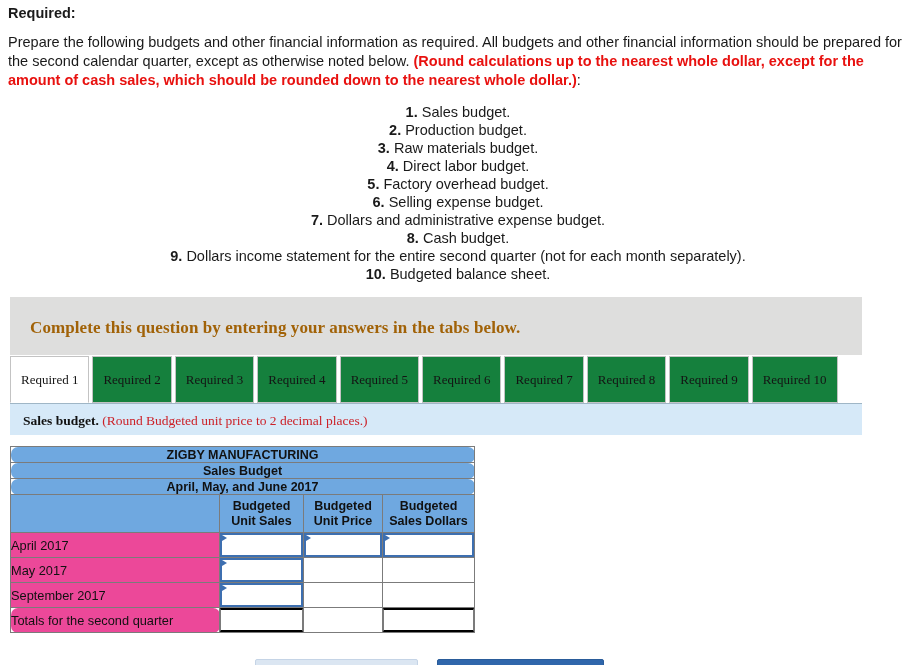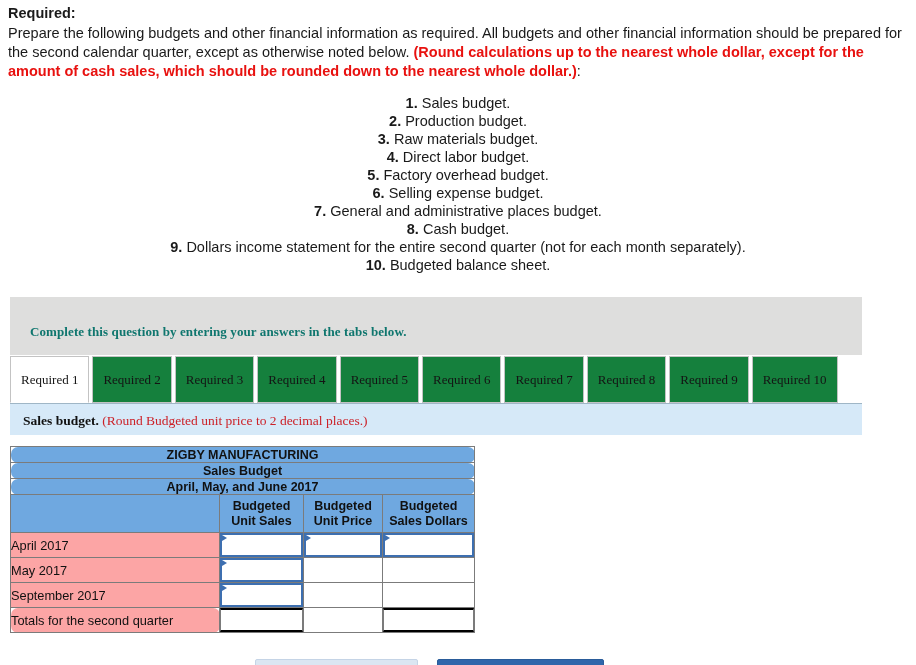--- a/index.html
+++ b/index.html
@@ -18,21 +18,21 @@
 
   
   .prose {
     padding: 4px 8px 0 8px;
     font-size: 14.5px;
     line-height: 1.32;
   }
   .prose-title {
     font-weight: bold;
     font-size: 14.5px;
-    margin-bottom: 1px;
+    margin-bottom: 10px;
   }
   .prose-body {
     font-size: 14.5px;
   }
   .red-bold {
     color: #e8110f;
     font-weight: bold;
   }
 
   
@@ -56,25 +56,25 @@
     left: 10px;
     top: 297px;
     width: 852px;
     height: 58px;
     background: #dededd;
     box-sizing: border-box;
   }
   .grey-panel-text {
     position: absolute;
     left: 20px;
-    top: 27px;
+    top: 21px;
     font-family: "Liberation Serif", serif;
     font-weight: bold;
-    font-size: 13px;
-    color: #0f766e;
+    font-size: 17px;
+    color: #a16207;
     letter-spacing: 0.1px;
   }
 
   
   .tabbar {
     position: absolute;
     left: 10px;
     top: 355px;
     width: 852px;
     height: 48px;
@@ -165,21 +165,21 @@
     vertical-align: middle;
     line-height: 1.18;
   }
   .colhead-row td.th-blank { background: #6fa8e0; }
 
   .row-label {
     padding-left: 5px;
     text-align: left;
     font-size: 12.8px;
     color: #111;
-    background: #fca5a5;
+    background: #ec4899;
   }
 
   
   .cell-input {
     background: #ffffff;
     position: relative;
   }
   .cell-input .field {
     position: absolute;
     left: 0; top: 0; right: 0; bottom: 0;
@@ -250,21 +250,21 @@
   <div class="prose-body"><span>Prepare the following budgets and other financial information as required. All budgets and other financial information should be prepared for the second calendar quarter, except as otherwise noted below. </span><span class="red-bold">(Round calculations up to the nearest whole dollar, except for the amount of cash sales, which should be rounded down to the nearest whole dollar.)</span><span>:</span></div>
 </div>
 
 <div class="req-list">
   <div class="req-item"><span class="req-num">1.</span> <span>Sales budget.</span></div>
   <div class="req-item"><span class="req-num">2.</span> <span>Production budget.</span></div>
   <div class="req-item"><span class="req-num">3.</span> <span>Raw materials budget.</span></div>
   <div class="req-item"><span class="req-num">4.</span> <span>Direct labor budget.</span></div>
   <div class="req-item"><span class="req-num">5.</span> <span>Factory overhead budget.</span></div>
   <div class="req-item"><span class="req-num">6.</span> <span>Selling expense budget.</span></div>
-  <div class="req-item"><span class="req-num">7.</span> <span>General and administrative places budget.</span></div>
+  <div class="req-item"><span class="req-num">7.</span> <span>Dollars and administrative expense budget.</span></div>
   <div class="req-item"><span class="req-num">8.</span> <span>Cash budget.</span></div>
   <div class="req-item"><span class="req-num">9.</span> <span>Dollars income statement for the entire second quarter (not for each month separately).</span></div>
   <div class="req-item"><span class="req-num">10.</span> <span>Budgeted balance sheet.</span></div>
 </div>
 
 <div class="grey-panel">
   <div class="grey-panel-text">Complete this question by entering your answers in the tabs below.</div>
 </div>
 
 <div class="tabbar">

